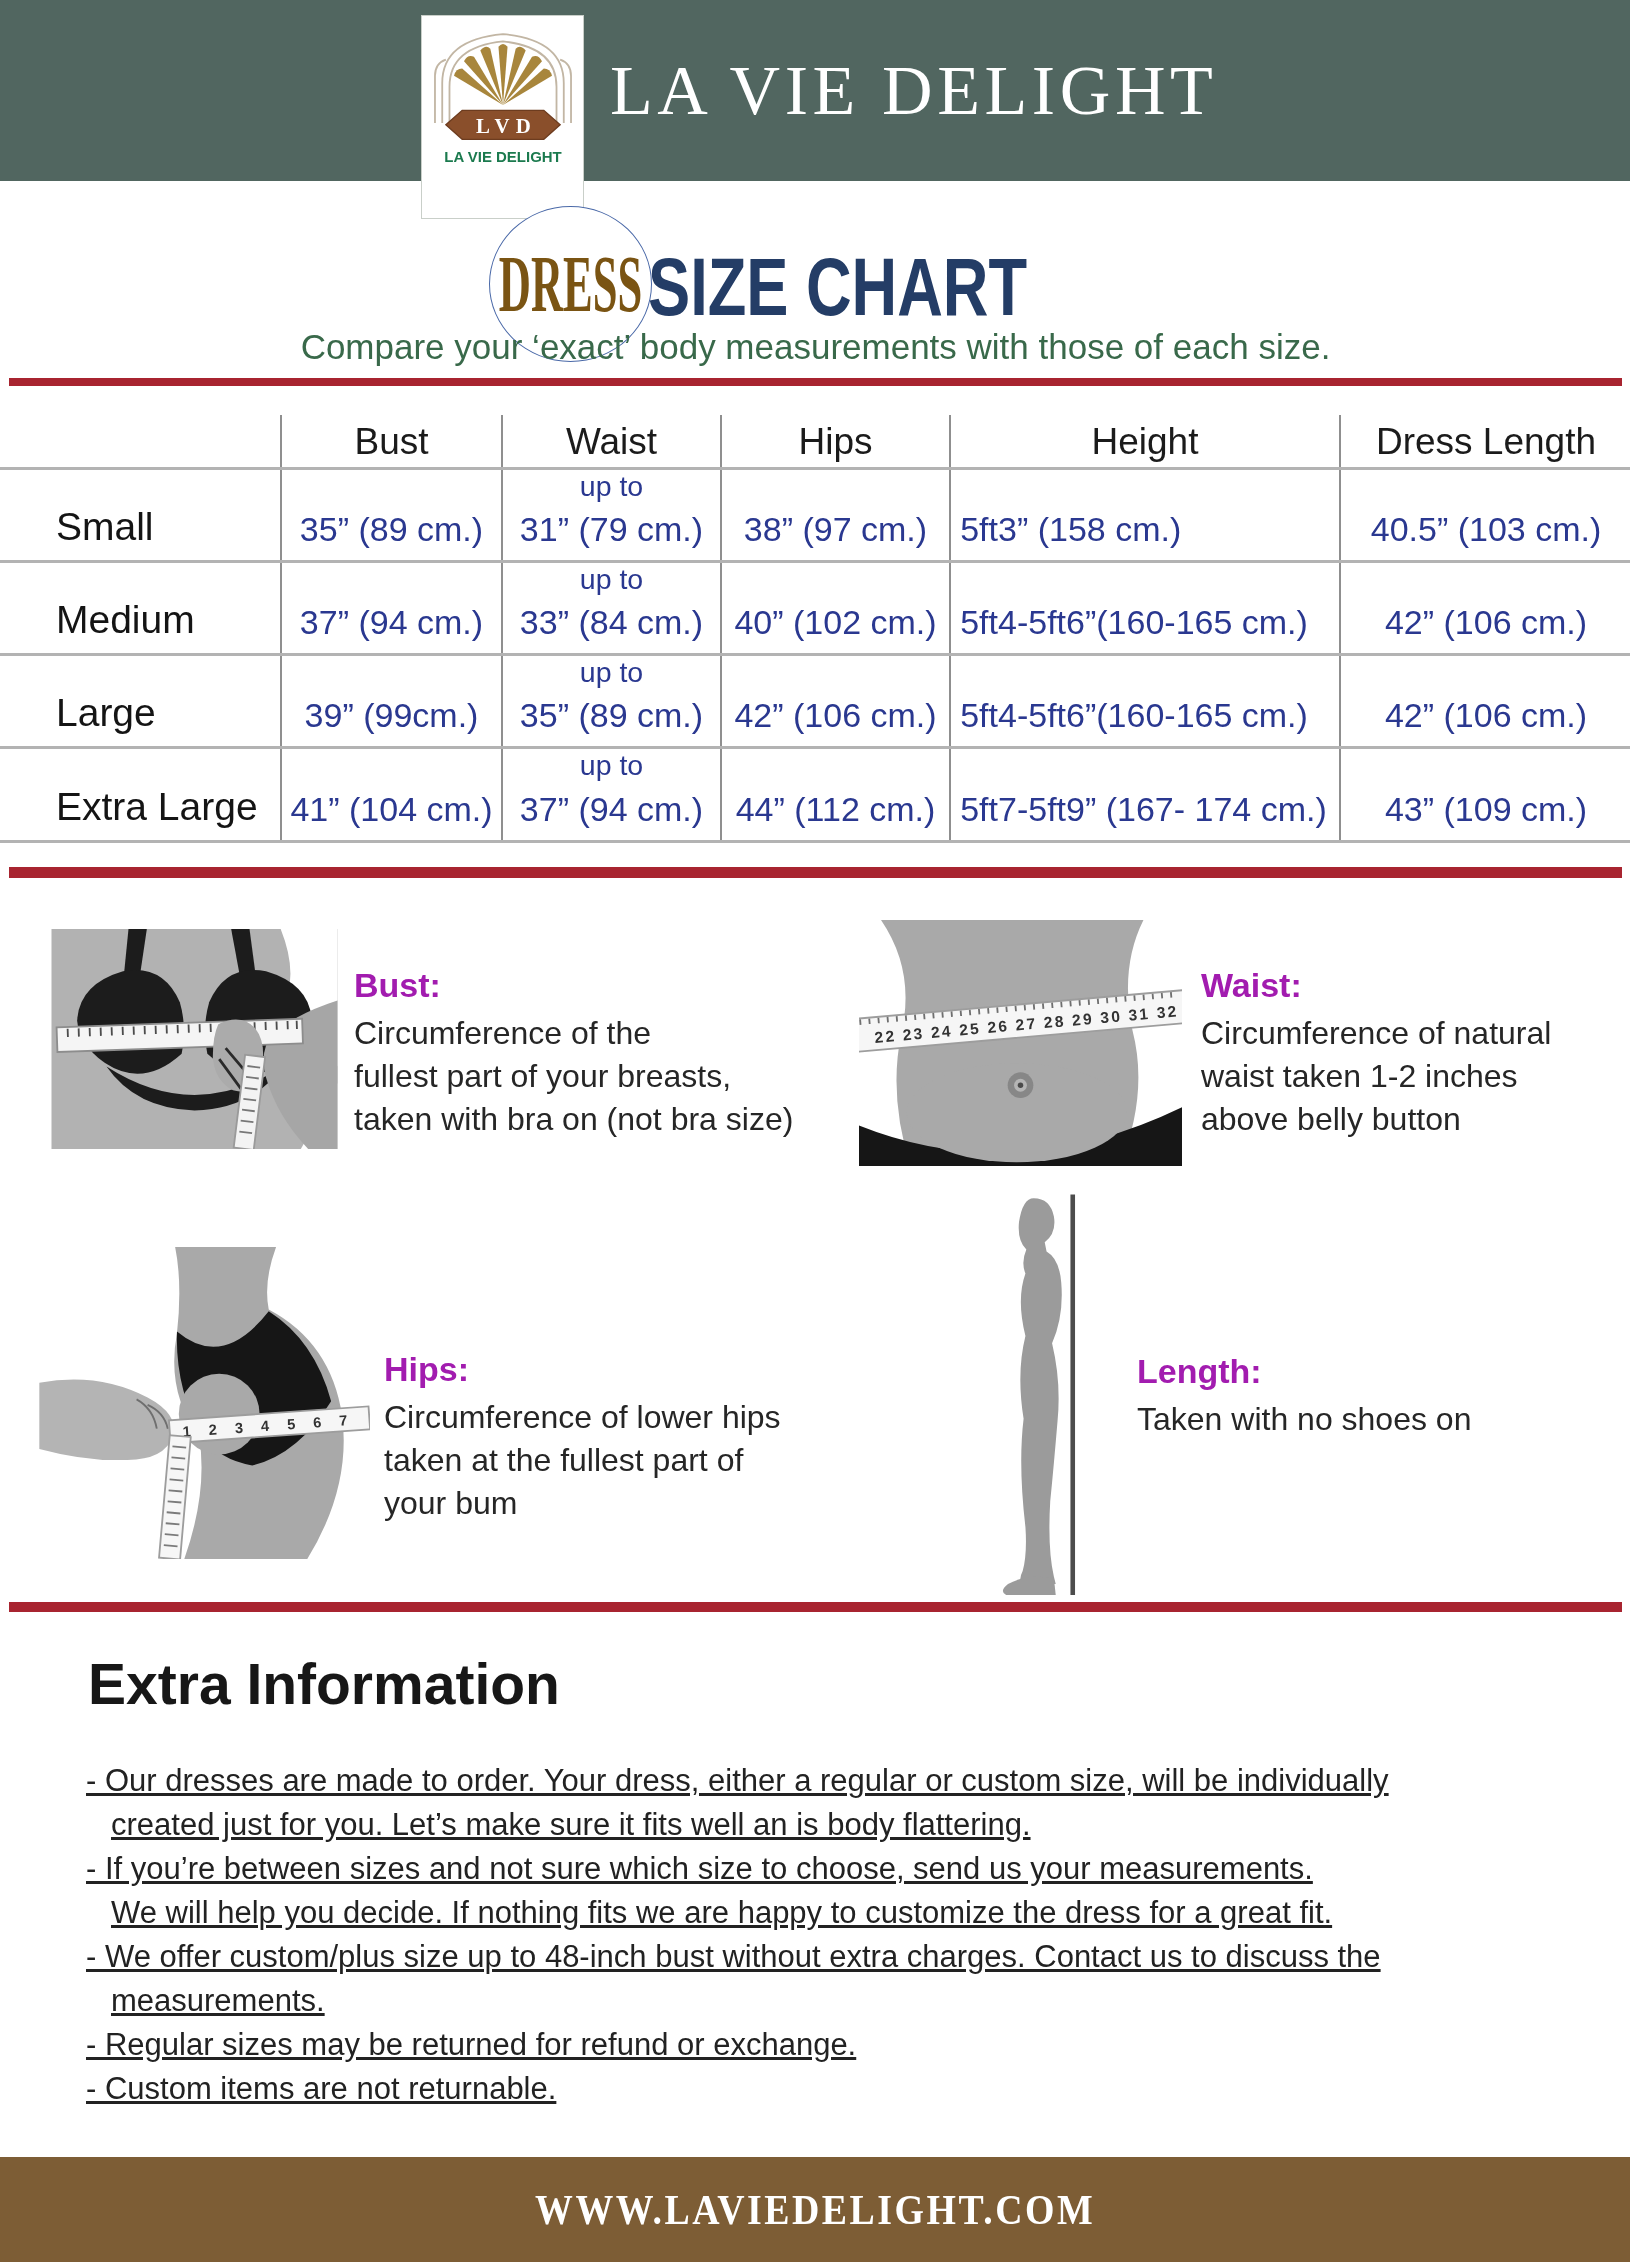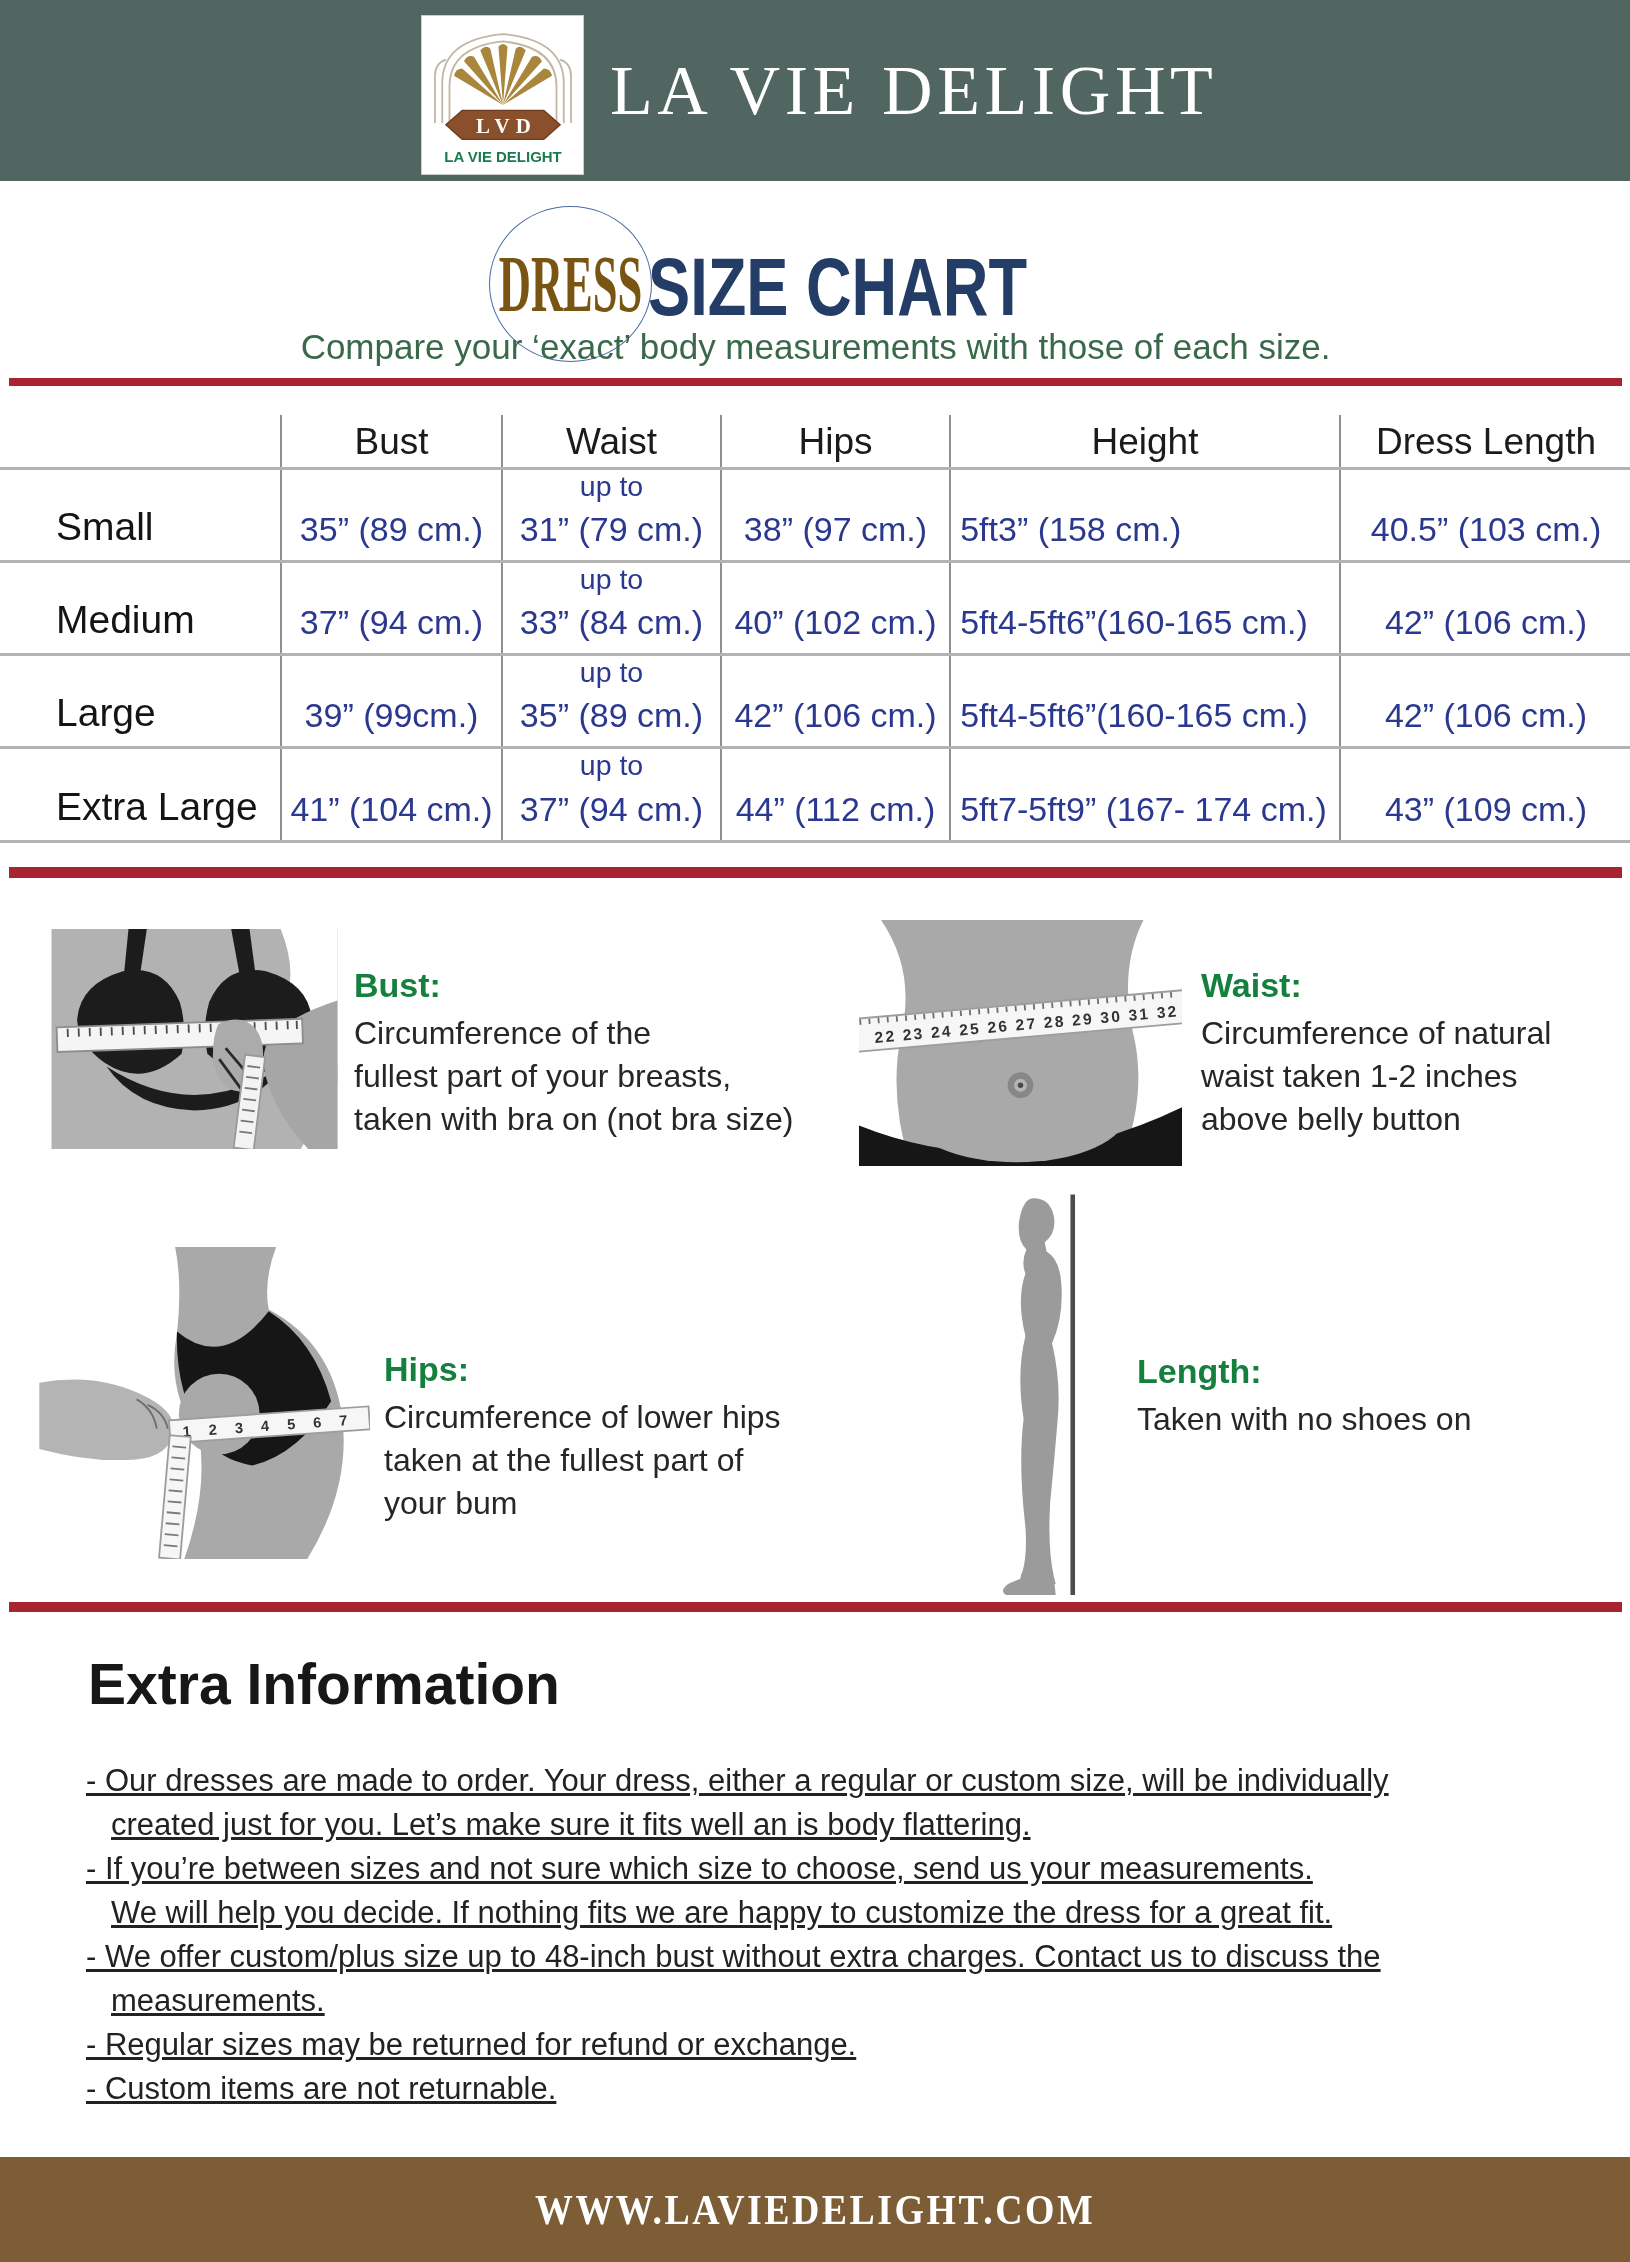--- a/index.html
+++ b/index.html
@@ -1,21 +1,21 @@
 <!DOCTYPE html>
 <html style="font-size:14.7px"><head>
 <meta charset="utf-8">
 <style>
   * { margin:0; padding:0; box-sizing:border-box; }
   body { background:#ffffff; font-family:"Liberation Sans", sans-serif; }
   .page { position:relative; width:1631px; height:2263px; background:#ffffff; overflow:hidden; }
 
   
   .band { position:absolute; left:0; top:0; width:1631px; height:181px; background:#516660; }
-  .logo-box { position:absolute; left:421px; top:14.7px; width:163px; height:160px;
+  .logo-box { position:absolute; left:421px; top:14.7px; width:163px; height:204px;
               background:#ffffff; border:0.9px solid #c9cfc9; }
   .brand-title { position:absolute; left:610px; top:0; height:181px; display:flex; align-items:center;
                  color:#ffffff; font-family:"Liberation Serif", serif; font-size:70px;
                  letter-spacing:4.6px; font-weight:400; }
 
   
   .badge-circle { position:absolute; left:489px; top:206px; width:163px; height:156px;
                   border:1.8px solid #4a69a8; border-radius:50%;
                   display:flex; align-items:center; justify-content:center; background:#fff;font-family:Liberation Serif, serif; }
   .badge-word { font-size:81px; font-weight:bold; color:#7a5413; transform:scaleX(.55); white-space:nowrap; }
@@ -39,21 +39,21 @@
   table.size-chart th + th, table.size-chart td + td { border-left:2.8px solid #8f8f8f; }
   table.size-chart th, table.size-chart td { border-bottom:3.7px solid #b3b3b3; }
   td.size-label { font-size:39px; color:#141414; padding-left:56px; }
   td.val { font-size:34px; color:#2a3890; text-align:center; }
   td.val .upto { display:block; font-size:28.5px; margin-bottom:7.3px; }
   td.hcol { text-align:left; padding-left:9.2px; }
 
   
   .guide-img { position:absolute; }
   .guide-text { position:absolute; }
-  .guide-text .g-head { font-size:34px; font-weight:bold; color:#15803d; margin-bottom:7.3px; }
+  .guide-text .g-head { font-size:34px; font-weight:bold; color:#a21caf; margin-bottom:7.3px; }
   .guide-text .g-line { font-size:32px; color:#262626; line-height:43px; }
 
   
   .extra-heading { position:absolute; left:88px; top:1651px; font-size:57px; font-weight:bold; color:#171717; }
   .extra-lines { position:absolute; left:86px; top:1759px; width:1506px; }
   .b-line { font-size:31px; color:#222222; line-height:44px;text-decoration:underline; }
   .b-line.cont { padding-left:25px; }
 
   
   .footer { position:absolute; left:0; top:2157px; width:1631px; height:106px; background:#7d5d35;

